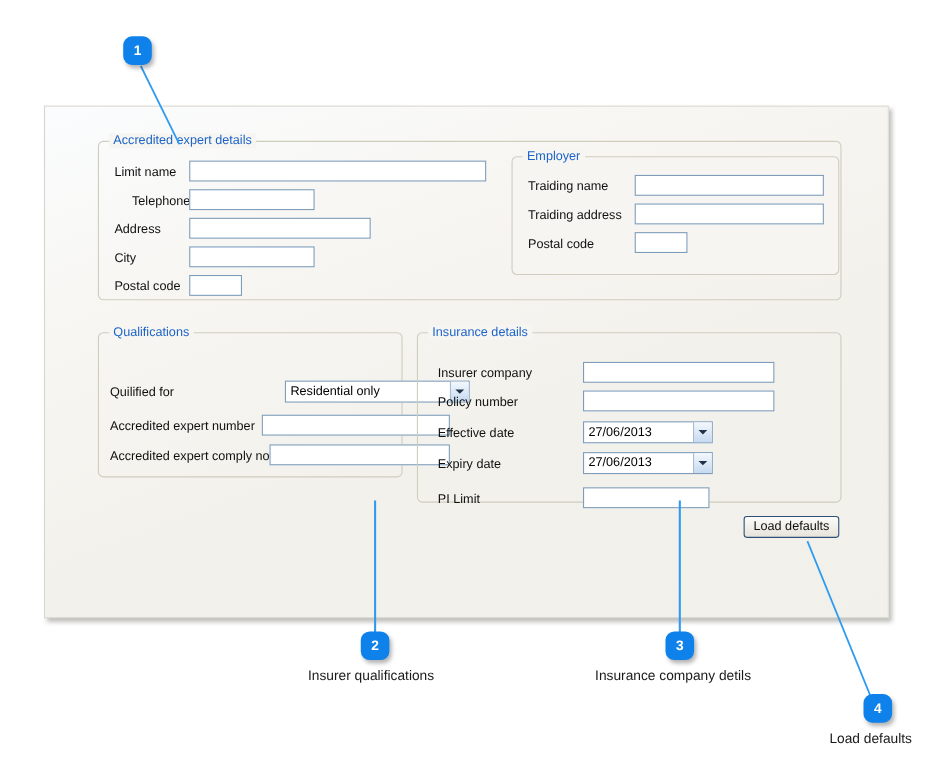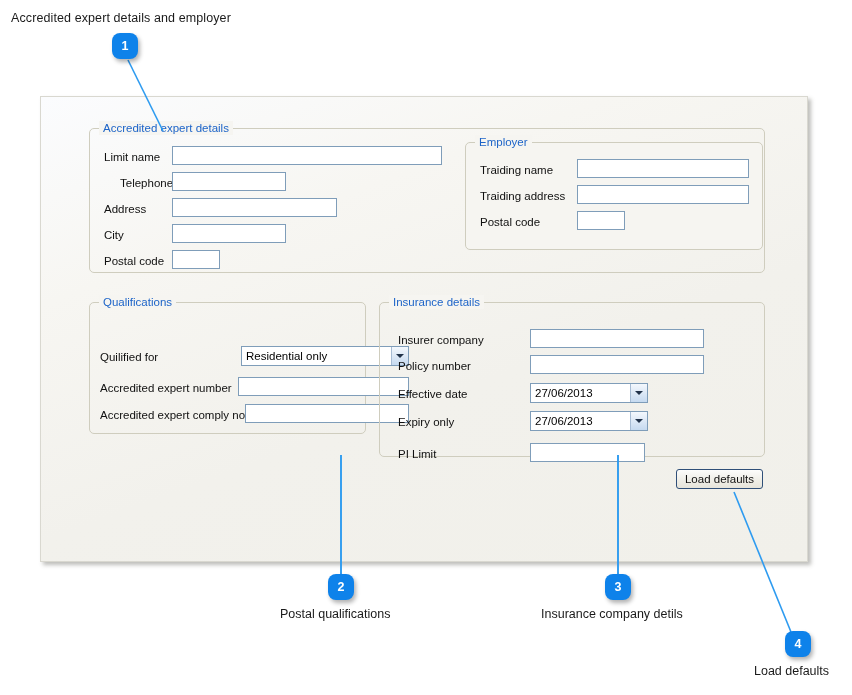--- a/index.html
+++ b/index.html
@@ -134,21 +134,20 @@
     text-align: center;
     box-sizing: border-box;
     cursor: default;
   }
 </style>
 </head>
 <body>
 
 <div id="root">
 
-  <div class="doc-title">Accredited expert details and employer</div>
 
   <div id="app-panel">
 
     <div class="groupbox" style="left:48px; top:31px; width:676px; height:145px;">
       <div class="gb-title">Accredited expert details</div>
 
       <div class="flabel" style="left:14px; top:22px;">Limit name</div>
       <input class="tbox" type="text" style="left: 82px; top: 17px; width: 270px; height: 19px;" value="">
 
       <div class="flabel" style="left:14px; top:48px;margin-left:16px;">Telephone</div>
@@ -174,21 +173,21 @@
 
         <div class="flabel" style="left:14px; top:73px;">Postal code</div>
         <input class="tbox" type="text" style="left: 111px; top: 68px; width: 48px; height: 19px;" value="">
       </div>
     </div>
 
     <div class="groupbox" style="left:48px; top:205px; width:277px; height:132px;">
       <div class="gb-title">Qualifications</div>
 
       <div class="flabel" style="left:10px; top:48px;">Quilified for</div>
-      <div class="combo" style="left:151px; top:43px; width:168px; height:20px;">
+      <div class="combo" style="left:169px; top:43px; width:168px; height:20px;">
         <span class="cval">Residential only</span>
         <span class="cbtn"></span>
       </div>
 
       <div class="flabel" style="left:10px; top:79px;">Accredited expert number</div>
       <input class="tbox" type="text" style="left: 148px; top: 74px; width: 171px; height: 19px;" value="">
 
       <div class="flabel" style="left:10px; top:106px;">Accredited expert comply no.</div>
       <input class="tbox" type="text" style="left: 155px; top: 101px; width: 164px; height: 19px;" value="">
     </div>
@@ -201,21 +200,21 @@
 
       <div class="flabel" style="left:18px; top:57px;">Policy number</div>
       <input class="tbox" type="text" style="left: 150px; top: 52px; width: 174px; height: 19px;" value="">
 
       <div class="flabel" style="left:18px; top:85px;">Effective date</div>
       <div class="combo" style="left:150px; top:80px; width:118px; height:20px;">
         <span class="cval">27/06/2013</span>
         <span class="cbtn"></span>
       </div>
 
-      <div class="flabel" style="left:18px; top:113px;">Expiry only</div>
+      <div class="flabel" style="left:18px; top:113px;">Expiry date</div>
       <div class="combo" style="left:150px; top:108px; width:118px; height:20px;">
         <span class="cval">27/06/2013</span>
         <span class="cbtn"></span>
       </div>
 
       <div class="flabel" style="left:18px; top:145px;">PI Limit</div>
       <input class="tbox" type="text" style="left: 150px; top: 140px; width: 115px; height: 19px;" value="">
     </div>
 
     <div class="btn" style="left:635px; top:372px; width:87px; height:20px; line-height:18px;">Load defaults</div>
@@ -225,21 +224,21 @@
   <svg id="ann-svg" viewBox="0 0 852 695" xmlns="http://www.w3.org/2000/svg">
     <line x1="128" y1="60" x2="163" y2="131" stroke="#2e9bf0" stroke-width="1.6"></line>
     <line x1="341" y1="575" x2="341" y2="455" stroke="#2e9bf0" stroke-width="1.9"></line>
     <line x1="618" y1="575" x2="618" y2="455" stroke="#2e9bf0" stroke-width="1.9"></line>
     <line x1="791" y1="632" x2="734" y2="492" stroke="#2e9bf0" stroke-width="1.6"></line>
   </svg>
 
   <div class="badge" style="left:112px; top:33px;">1</div>
 
   <div class="badge" style="left:328px; top:574px;">2</div>
-  <div class="ann-label" style="left:280px; top:607px;">Postal qualifications</div>
+  <div class="ann-label" style="left:280px; top:607px;">Insurer qualifications</div>
 
   <div class="badge" style="left:605px; top:574px;">3</div>
   <div class="ann-label" style="left:541px; top:607px;text-align:center;">Insurance company detils</div>
 
   <div class="badge" style="left:785px; top:631px;">4</div>
   <div class="ann-label" style="left:754px; top:664px;">Load defaults</div>
 
 </div>
 
 </body></html>

